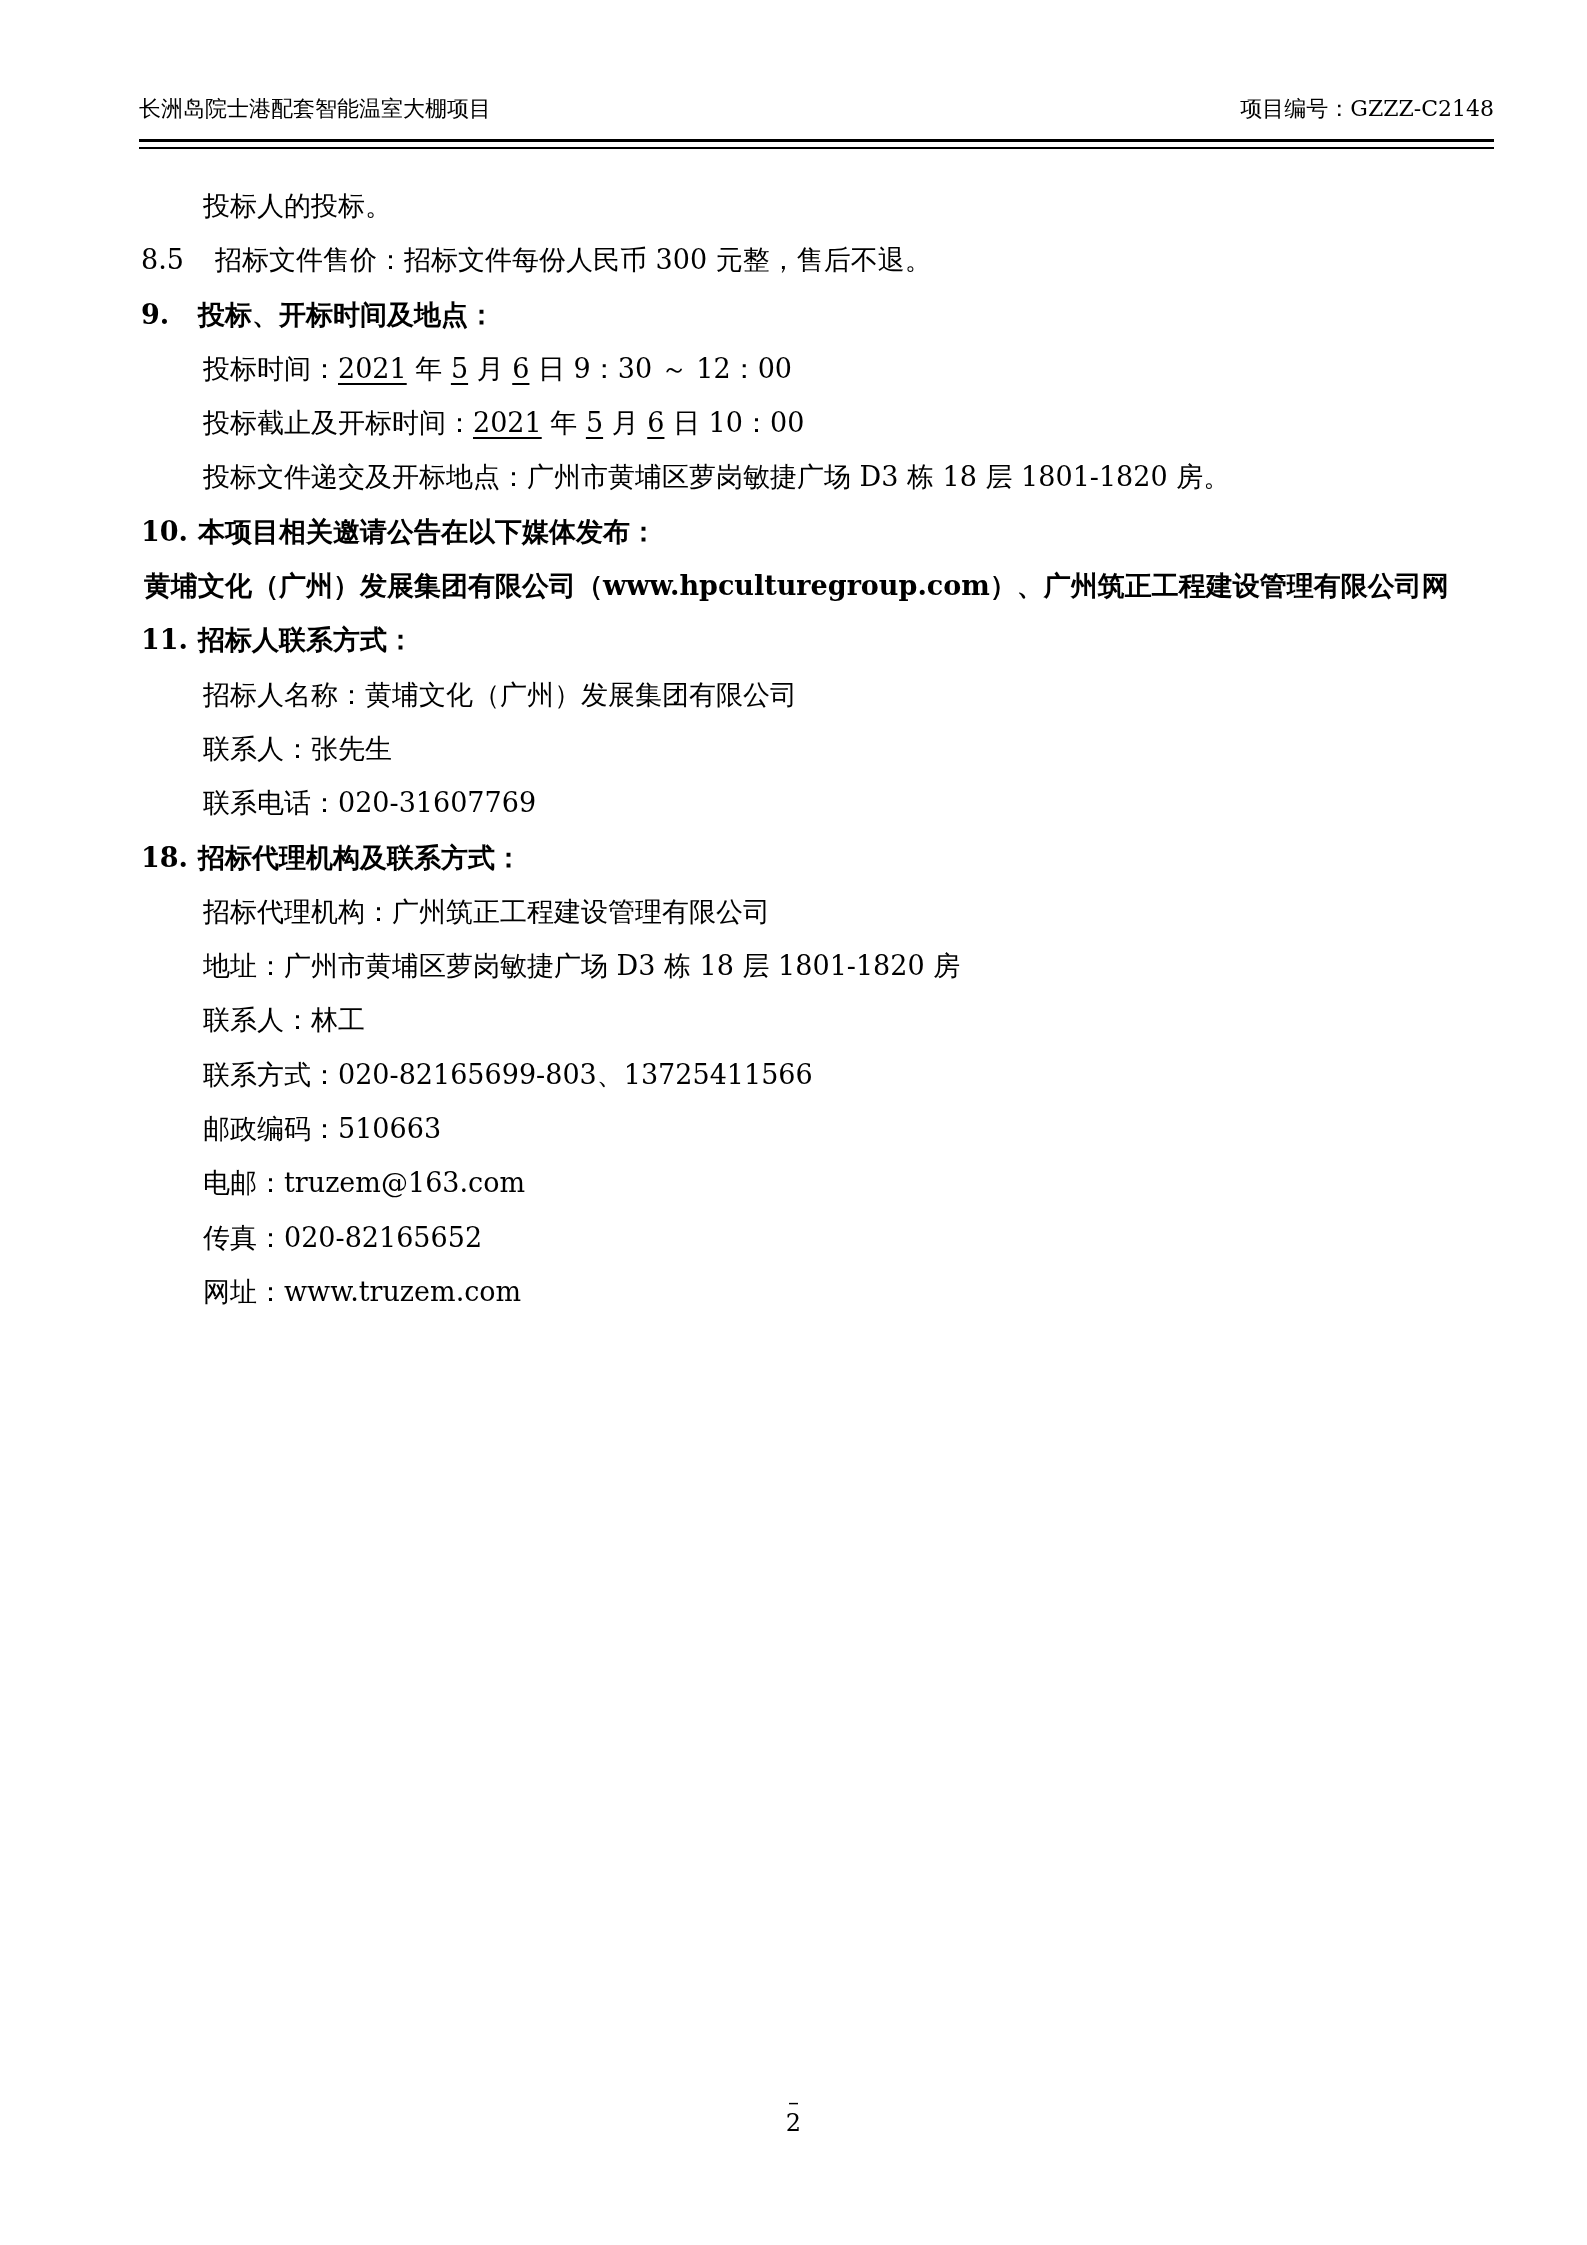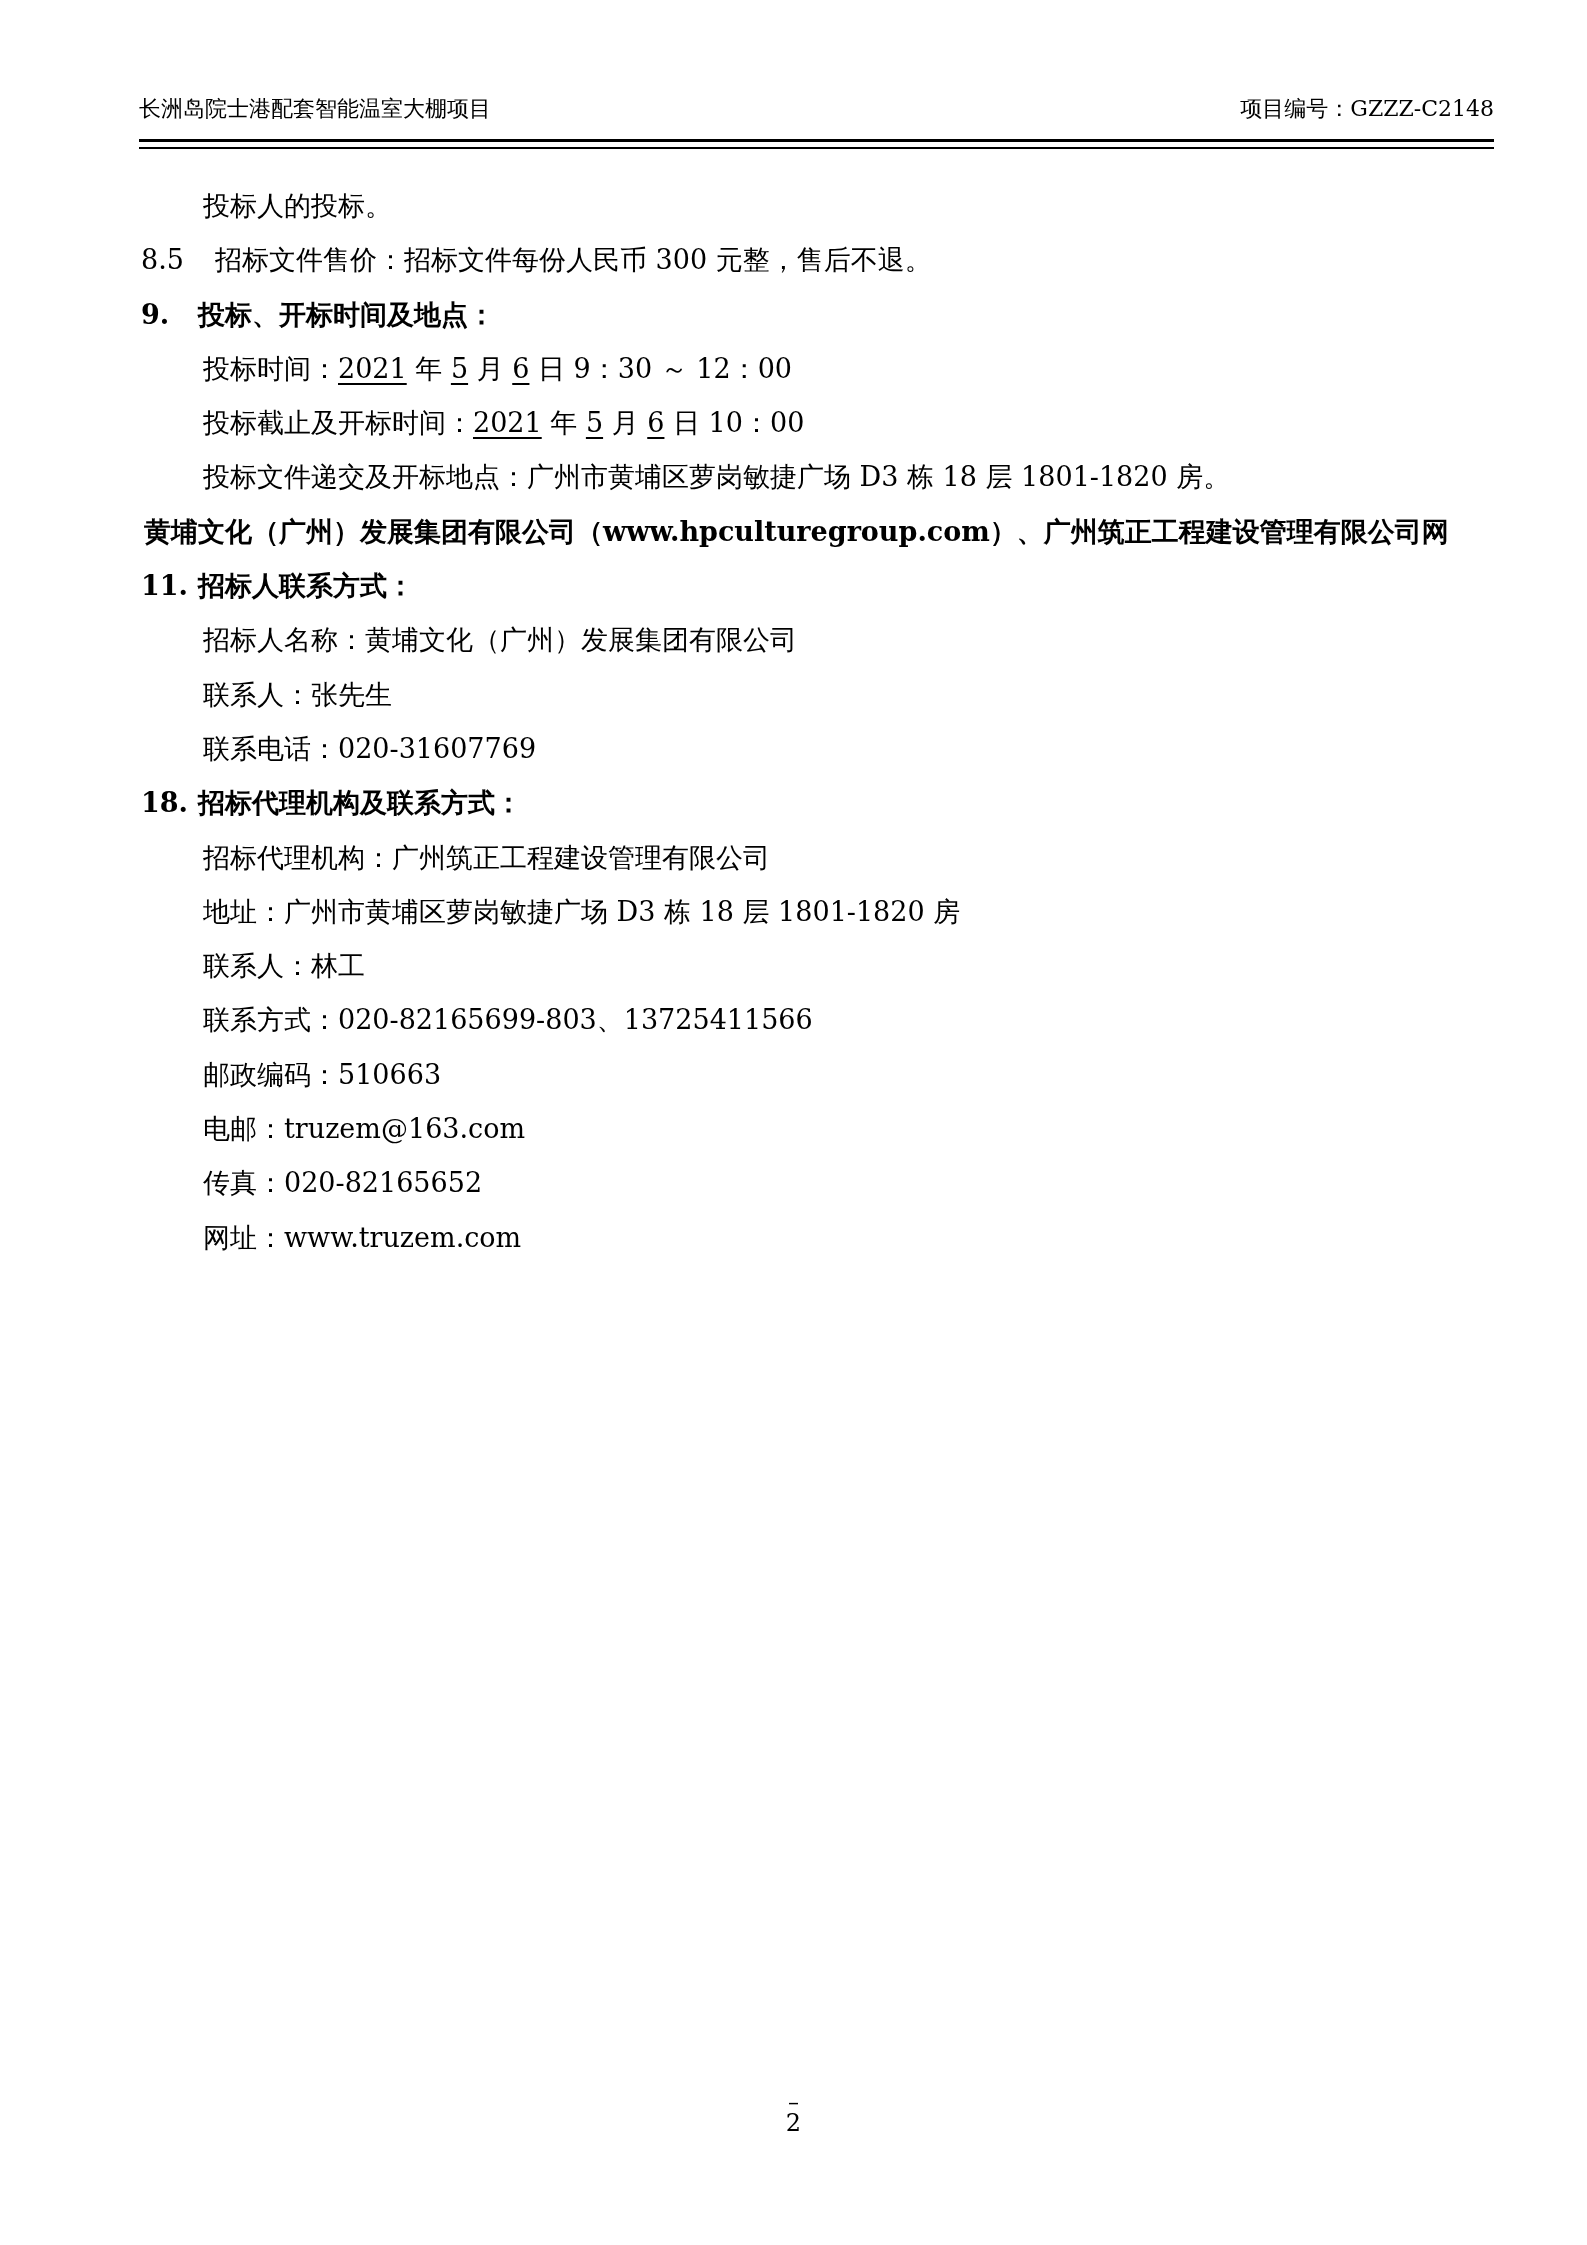--- a/index.html
+++ b/index.html
@@ -62,20 +62,21 @@
 
   <div class="header-rule"></div>
 
   <div class="doc-body">
       <div class="para body"><span><span>投标人的投标。</span></span></div>
       <div class="para hang"><span class="num wide">8.5</span><span><span>招标文件售价：招标文件每份人民币 300 元整，售后不退。</span></span></div>
       <div class="para hang bold"><span class="num">9.</span><span><span>投标、开标时间及地点：</span></span></div>
       <div class="para body"><span><span>投标时间：</span><span class="u">2021</span><span> 年 </span><span class="u">5</span><span> 月 </span><span class="u">6</span><span> 日 9：30 ～ 12：00</span></span></div>
       <div class="para body"><span><span>投标截止及开标时间：</span><span class="u">2021</span><span> 年 </span><span class="u">5</span><span> 月 </span><span class="u">6</span><span> 日 10：00</span></span></div>
       <div class="para body"><span><span>投标文件递交及开标地点：广州市黄埔区萝岗敏捷广场 D3 栋 18 层 1801-1820 房。</span></span></div>
+      <div class="para hang bold"><span class="num">10.</span><span><span>本项目相关邀请公告在以下媒体发布：</span></span></div>
       <div class="para flush bold"><span><span>黄埔文化（广州）发展集团有限公司（www.hpculturegroup.com）、广州筑正工程建设管理有限公司网</span></span></div>
       <div class="para hang bold"><span class="num">11.</span><span><span>招标人联系方式：</span></span></div>
       <div class="para body"><span><span>招标人名称：黄埔文化（广州）发展集团有限公司</span></span></div>
       <div class="para body"><span><span>联系人：张先生</span></span></div>
       <div class="para body"><span><span>联系电话：020-31607769</span></span></div>
       <div class="para hang bold"><span class="num">18.</span><span><span>招标代理机构及联系方式：</span></span></div>
       <div class="para body"><span><span>招标代理机构：广州筑正工程建设管理有限公司</span></span></div>
       <div class="para body"><span><span>地址：广州市黄埔区萝岗敏捷广场 D3 栋 18 层 1801-1820 房</span></span></div>
       <div class="para body"><span><span>联系人：林工</span></span></div>
       <div class="para body"><span><span>联系方式：020-82165699-803、13725411566</span></span></div>

